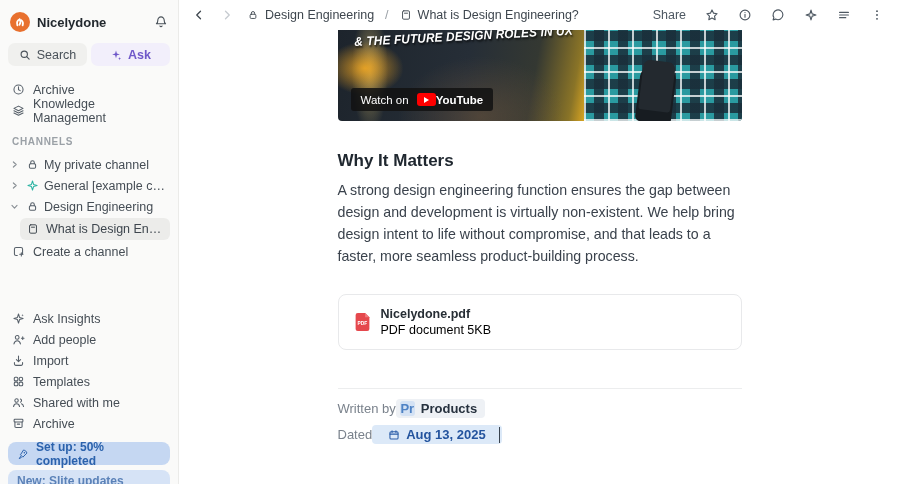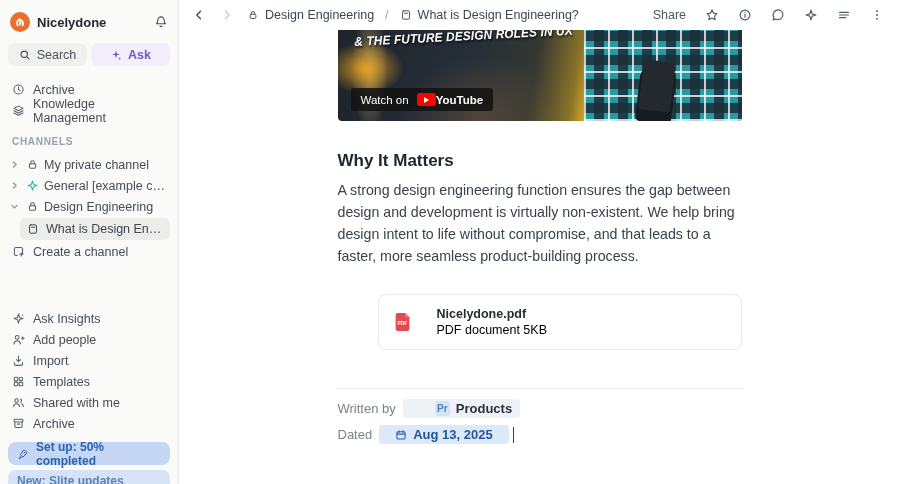--- a/index.html
+++ b/index.html
@@ -105,36 +105,36 @@
   .yt-logo { display:flex; align-items:center; font-weight:700; font-size:11.5px; }
   .yt-play { width:19px; height:13px; background:#FF0000; border-radius:3px;
              display:flex; align-items:center; justify-content:center; flex:none; }
   .yt-tri { width:0; height:0; border-left:5px solid #fff;
             border-top:3.5px solid transparent; border-bottom:3.5px solid transparent; }
 
   .heading { margin-top:30px; font-size:17px; font-weight:700; color:#202830; }
   .para { margin-top:8px; font-size:14.2px; line-height:22px; color:#3A424C; }
 
   .pdf-card { margin-top:27px; border:1px solid #E8E9EB; border-radius:8px;
-              padding:12px 16px; display:flex; align-items:center; gap:27px;
-              cursor:pointer;margin-left:40px; }
+              padding:12px 16px; display:flex; align-items:center; gap:11px;
+              cursor:pointer; }
   .pdf-text { display:flex; flex-direction:column; gap:2px; }
   .pdf-name { font-size:12.5px; font-weight:700; color:#262D34; }
   .pdf-meta { font-size:12.5px; color:#000000; }
 
   .divider { height:1px; background:#ECEDEE; margin-top:38px; }
 
-  .meta-row { display:flex; align-items:center; gap:7px; font-size:13px; color:#7A828C; }
+  .meta-row { display:flex; align-items:center; gap:0; font-size:13px; color:#7A828C; }
   .row-written { margin-top:10px; }
   .row-dated { margin-top:7px; }
   .author-chip { background:#EEF1F5; border-radius:4px; padding:2px 8px 2px 4px;
                  display:flex; align-items:center; gap:6px; cursor:pointer; }
   .author-badge { width:15px; height:15px; background:#D4E2F4; border-radius:3px;
-                  color:#4E82C4; font-size:10px; font-weight:700; display:flex;
-                  align-items:center; justify-content:center;margin-left:28px; }
+                  color:#4E82C4; font-size:13px; font-weight:700; display:flex;
+                  align-items:center; justify-content:center; }
   .author-name { color:#27323F; font-weight:600; font-size:13px; }
   .date-chip { background:#DCE9F8; border-radius:4px; padding:2px 16px; display:flex;
                align-items:center; gap:6px; color:#24549E; font-weight:600;
                font-size:13px; cursor:text; }
   .date-chip .ic { color:#2A5CA8; display:flex; }
   .caret { width:1.5px; height:16px; background:#39434E; margin-left:2px; }
 </style>
 </head>
 <body>
 

